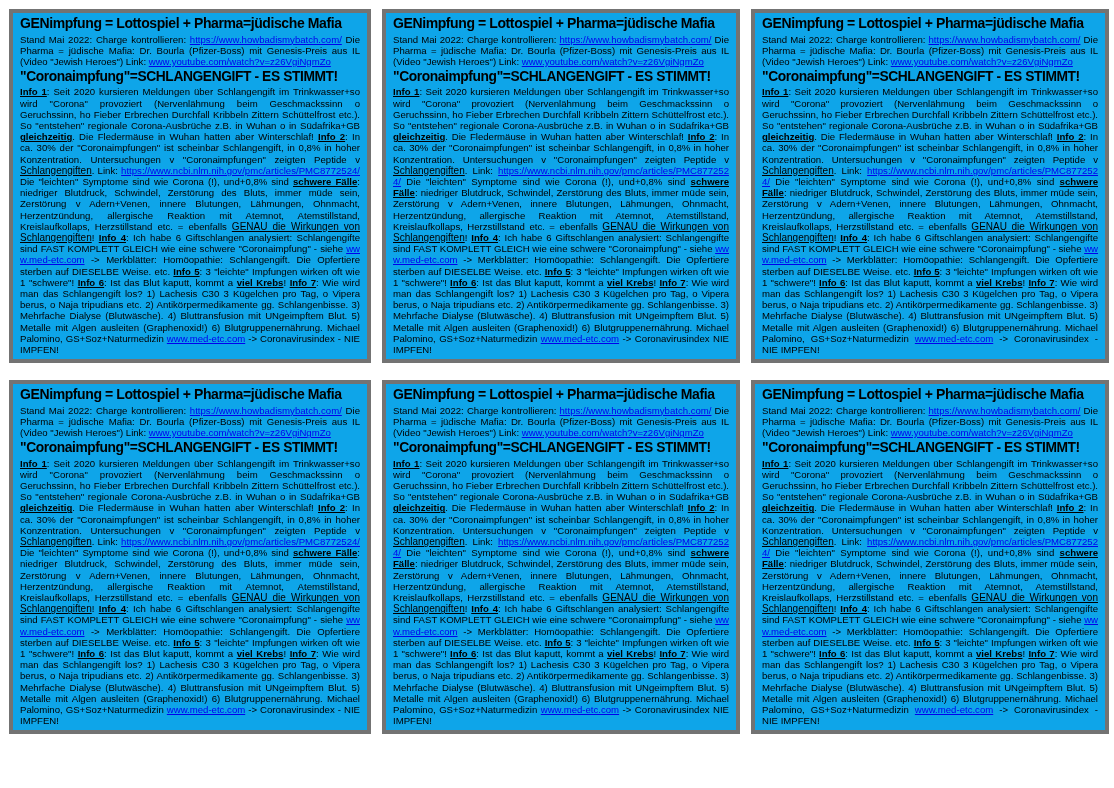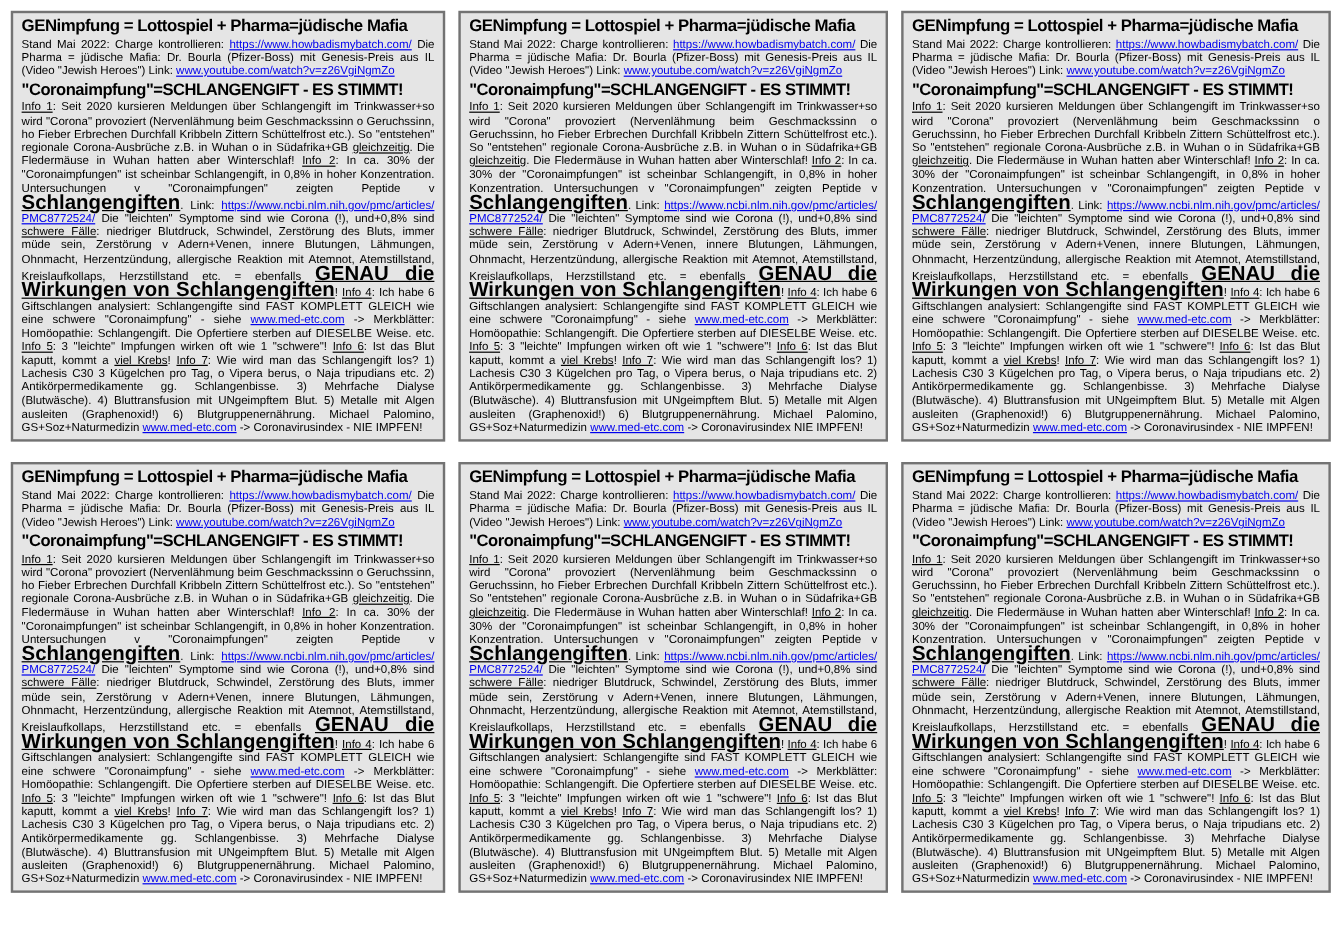--- a/index.html
+++ b/index.html
@@ -16,23 +16,23 @@
     padding: 9px 7px 0 9px;
     display: grid;
     grid-template-columns: 362px 358px 358px;
     column-gap: 11px;
     row-gap: 17px;
     align-items: start;
     align-content: start;
   }
   .flyer {
     box-sizing: border-box;
-    border: 2px solid #737373;
+    border: 4px solid #737373;
     padding: 2px 7px 4px 7px;
-    background: #e5e5e5;
+    background: #0ea5e9;
   }
   .flyer-title {
     font-size: 14px;
     font-weight: bold;
     letter-spacing: -0.4px;
     white-space: nowrap;
     margin: 0 0 1px 0;
     line-height: 1.25;
   }
   .flyer-heading {
@@ -43,22 +43,22 @@
     margin: 1px 0 1px 0;
     line-height: 1.25;
   }
   .flyer-meta, .flyer-body {
     font-size: 9.6px;
     line-height: 11.2px;
     text-align: justify;
     margin: 0;
   }
   .seg-plain { }
-  .seg-bu { font-weight: normal; text-decoration: underline; }
-  .seg-big { font-weight: bold; text-decoration: underline; font-size: 17px; }
+  .seg-bu { font-weight: bold; text-decoration: underline; }
+  .seg-big { font-weight: normal; text-decoration: underline; font-size: 10px; }
   .seg-u { }
   .seg-link {
     color: #0000EE;
     text-decoration: underline;
     word-break: break-all;
     cursor: pointer;
   }
 </style>
 </head>
 <body>

